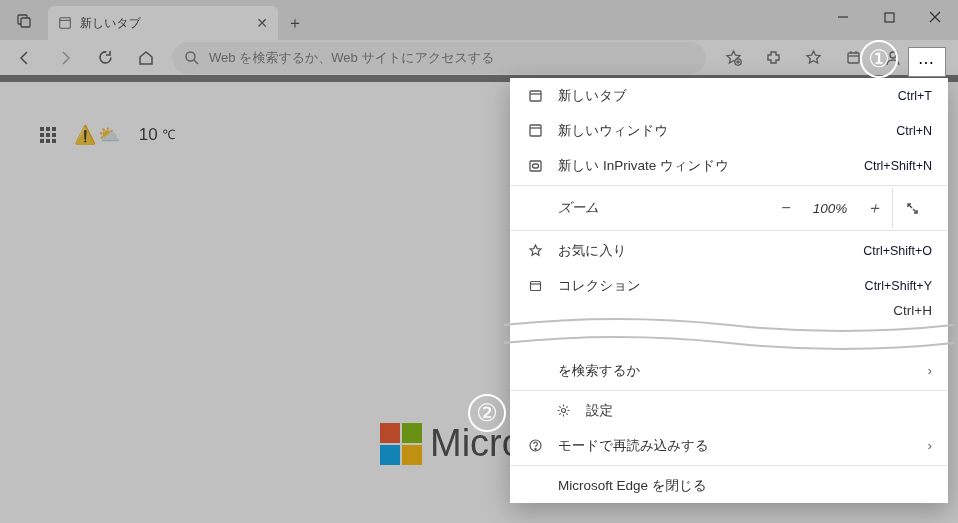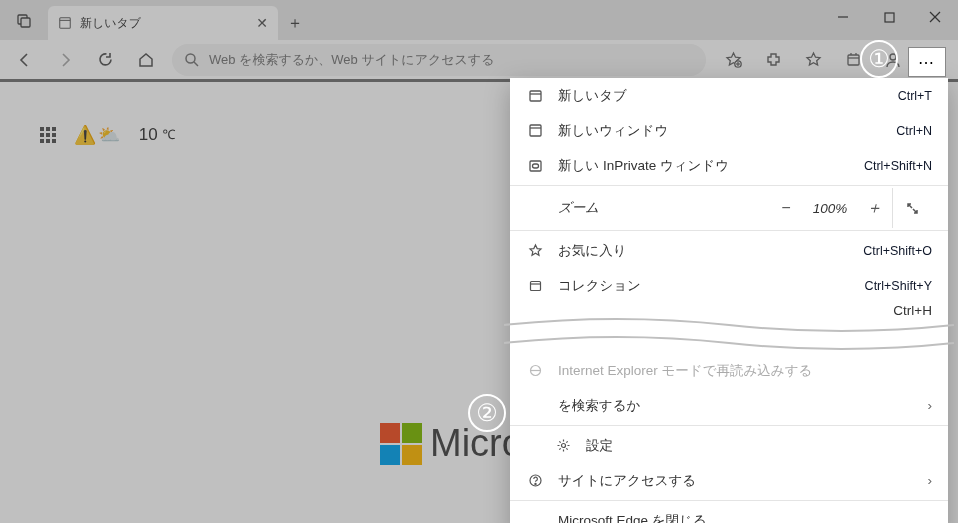--- a/index.html
+++ b/index.html
@@ -6,21 +6,21 @@
 body { width: 958px; height: 523px; overflow: hidden; background: #f7f7f7; position: relative; }
 
 .titlebar { height: 40px; display: flex; align-items: flex-start; background: #e8e8e8; }
 .tabcorner { width: 48px; height: 40px; display: flex; align-items: center; justify-content: center; }
 .tab { height: 34px; margin-top: 6px; background: #fff; border-radius: 6px 6px 0 0; display: flex; align-items: center; padding: 0 10px; width: 230px; gap: 8px; font-size: 12px; color: #333; }
 .tab .close { margin-left: auto; font-size: 14px; color: #555; }
 .newtab-btn { width: 34px; height: 34px; margin-top: 6px; display: flex; align-items: center; justify-content: center; font-size: 16px; color: #444; }
 .win-controls { margin-left: auto; display: flex; }
 .win-controls div { width: 46px; height: 34px; display: flex; align-items: center; justify-content: center; color: #333; }
 
-.toolbar { height: 42px; background: #fff; display: flex; align-items: center; padding: 0 6px; gap: 2px; border-bottom: 3px solid #737373; }
+.toolbar { height: 42px; background: #fff; display: flex; align-items: center; padding: 0 6px; gap: 2px; border-bottom: 7px solid #737373; }
 .tbtn { width: 38px; height: 36px; display: flex; align-items: center; justify-content: center; color: #555; border-radius: 4px; }
 .addrbar { flex: 1; height: 32px; background: #f3f3f3; border-radius: 16px; display: flex; align-items: center; padding: 0 12px; gap: 10px; color: #777; font-size: 13px; margin: 0 6px; }
 .right-icons { display: flex; align-items: center; gap: 2px; }
 
 .content { position: relative; height: calc(523px - 82px); background: #fff; }
 .weatherbar { position: absolute; top: 42px; left: 40px; display: flex; align-items: center; gap: 18px; font-size: 17px; color: #333; }
 .grid-icon { display: grid; grid-template-columns: repeat(3,4px); grid-template-rows: repeat(3,4px); gap: 2px; }
 .grid-icon span { background: #555; }
 .weather-icons { display: flex; align-items: center; gap: 2px; font-size: 18px; }
 .mslogo { position: absolute; top: 340px; left: 380px; display: flex; align-items: center; gap: 8px; font-size: 38px; color: #444; font-weight: 400; }
@@ -258,29 +258,20 @@
     <span class="shortcut" style="margin-left:auto">Ctrl+H</span>
   </div>
 
   <div class="wave-gap">
     <svg height="36" preserveAspectRatio="none" viewBox="0 0 440 36">
       <path d="M0 8 Q110 -4 220 8 T440 8" fill="none" stroke="#bfbfbf" stroke-width="2"></path>
       <path d="M0 26 Q110 14 220 26 T440 26" fill="none" stroke="#bfbfbf" stroke-width="2"></path>
     </svg>
   </div>
 
-  <div class="menu-row disabled">
-    <span class="menu-icon">
-        <svg width="15" height="15" fill="none" stroke="#bbb" stroke-width="1.2">
-          <circle cx="7.5" cy="7.5" r="5"></circle>
-          <path d="M3 7.5h9"></path>
-        </svg>
-      </span>
-    <span>Internet Explorer モードで再読み込みする</span>
-  </div>
   <div class="menu-row">
     <span class="menu-icon"></span>
     <span>を検索するか</span>
     <span class="chev">›</span>
   </div>
   <div class="menu-sep"></div>
   <div class="menu-row highlight">
     <span class="menu-icon">
         <svg width="15" height="15" fill="none" stroke="#555" stroke-width="1.2">
           <circle cx="7.5" cy="7.5" r="2"></circle>
@@ -290,21 +281,21 @@
     <span>設定</span>
   </div>
   <div class="menu-row">
     <span class="menu-icon">
         <svg width="15" height="15" fill="none" stroke="#555" stroke-width="1.2">
           <circle cx="7.5" cy="7.5" r="5.5"></circle>
           <path d="M5.8 6a1.8 1.8 0 1 1 2.4 1.7c-.6.2-.7.6-.7 1.1"></path>
           <circle cx="7.5" cy="11" r=".6" fill="#555"></circle>
         </svg>
       </span>
-    <span>サイトにアクセスする</span>
+    <span>モードで再読み込みする</span>
     <span class="chev">›</span>
   </div>
   <div class="menu-sep"></div>
   <div class="menu-row">
     <span class="menu-icon"></span>
     <span>Microsoft Edge を閉じる</span>
   </div>
 
 </div>
 

